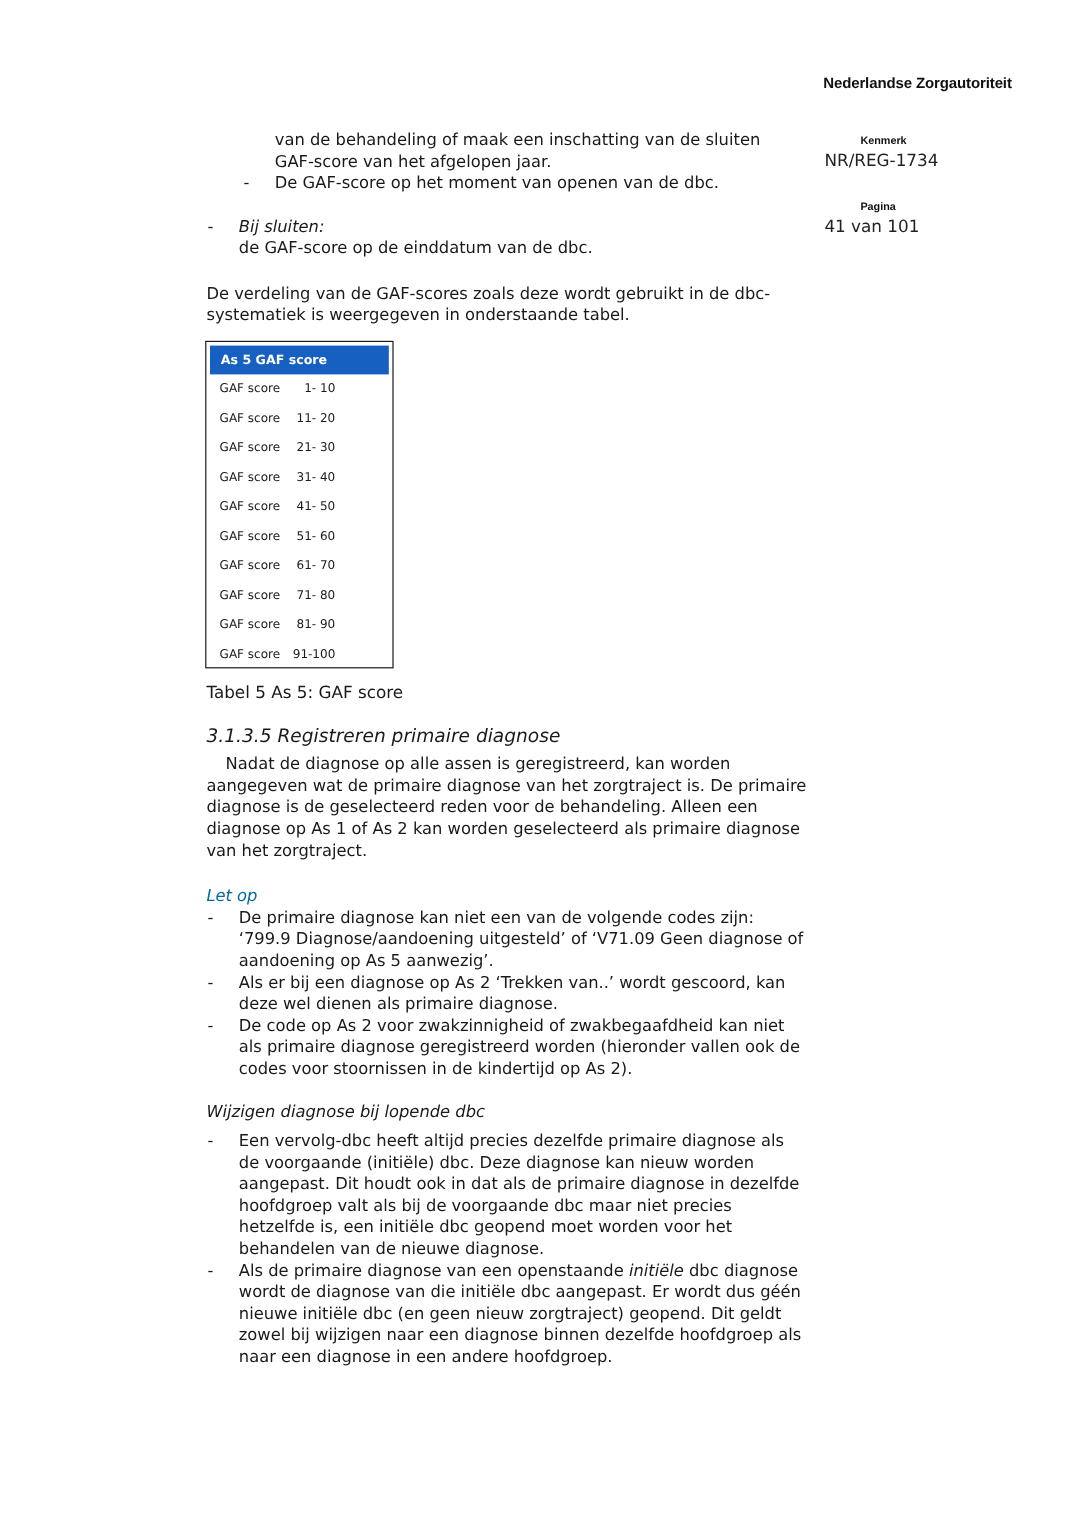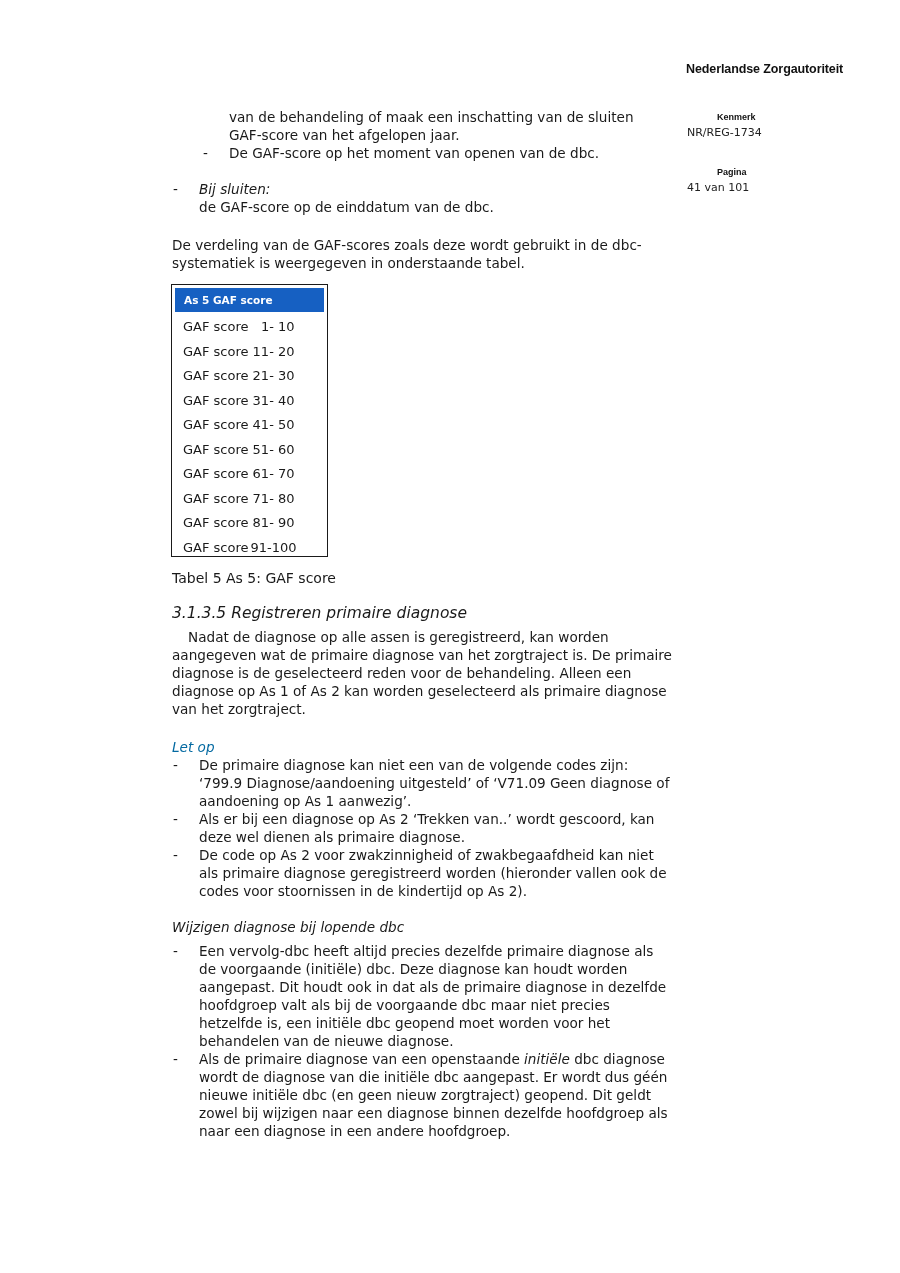--- a/index.html
+++ b/index.html
@@ -2,31 +2,31 @@
 <html><head>
 <meta charset="utf-8">
 <style>
   html, body { margin: 0; padding: 0; background: #ffffff; }
   body { width: 900px; height: 1273px; position: relative; overflow: hidden;
          font-family: "DejaVu Sans", sans-serif; color: #1a1a1a; }
   .org { position: absolute; left: 686px; top: 62px; font-family: "Liberation Sans", sans-serif;
          font-size: 12.5px; font-weight: bold; color: #111; letter-spacing: -0.1px; }
   .meta-label { position: absolute; left: 717px; font-family: Liberation Sans, sans-serif;
          font-size: 9px; font-weight: bold; color: #111; }
-  .meta-value { position: absolute; left: 687px; font-size: 11px; color: #222; }
+  .meta-value { position: absolute; left: 687px; font-size: 14px; color: #222; }
   .p { position: absolute; font-size: 13.6px; line-height: 18px; color: #1a1a1a; white-space: nowrap; }
   .dash { position: absolute; font-size: 13.6px; line-height: 18px; }
   .it { font-style: italic; }
   .grey { color: #0369a1; }
   .heading { position: absolute; left: 172px; top: 604px; font-size: 15.5px; font-style: italic; color: #1a1a1a; }
   .table { position: absolute; left: 171px; top: 284px; width: 157px; height: 273px;
            border: 1.5px solid #1a1a1a; box-sizing: border-box; background: #fff; }
   .thead { position: absolute; left: 3px; top: 3px; right: 3px; height: 24px; background: #1660c2;
            color: #fff; font-size: 10.5px; font-weight: bold; line-height: 24px; padding-left: 9px; }
-  .trow { position: absolute; left: 11px; font-size: 13px; color: #1a1a1a; white-space: nowrap; }
+  .trow { position: absolute; left: 11px; font-size: 10px; color: #1a1a1a; white-space: nowrap; }
   .trow .rng { display: inline-block; width: 44px; text-align: right; margin-left: 2px; }
   .caption { position: absolute; left: 172px; top: 570px; font-size: 14px; color: #1a1a1a; }
 </style>
 </head>
 <body>
 
 <div class="org">Nederlandse Zorgautoriteit</div>
 <div class="meta-label" style="top:112px">Kenmerk</div>
 <div class="meta-value" style="top:126px">NR/REG-1734</div>
 <div class="meta-label" style="top:167px">Pagina</div>
@@ -64,36 +64,36 @@
 <div class="p" style="left:172px;top:646px">aangegeven wat de primaire diagnose van het zorgtraject is. De primaire</div>
 <div class="p" style="left:172px;top:664px">diagnose is de geselecteerd reden voor de behandeling. Alleen een</div>
 <div class="p" style="left:172px;top:682px">diagnose op As 1 of As 2 kan worden geselecteerd als primaire diagnose</div>
 <div class="p" style="left:172px;top:700px">van het zorgtraject.</div>
 
 <div class="p it grey" style="left:172px;top:738px">Let op</div>
 
 <div class="dash" style="left:173px;top:756px">-</div>
 <div class="p" style="left:199px;top:756px">De primaire diagnose kan niet een van de volgende codes zijn:</div>
 <div class="p" style="left:199px;top:774px">‘799.9 Diagnose/aandoening uitgesteld’ of ‘V71.09 Geen diagnose of</div>
-<div class="p" style="left:199px;top:792px">aandoening op As 1 aanwezig’.</div>
+<div class="p" style="left:199px;top:792px">aandoening op As 5 aanwezig’.</div>
 
 <div class="dash" style="left:173px;top:810px">-</div>
 <div class="p" style="left:199px;top:810px">Als er bij een diagnose op As 2 ‘Trekken van..’ wordt gescoord, kan</div>
 <div class="p" style="left:199px;top:828px">deze wel dienen als primaire diagnose.</div>
 
 <div class="dash" style="left:173px;top:846px">-</div>
 <div class="p" style="left:199px;top:846px">De code op As 2 voor zwakzinnigheid of zwakbegaafdheid kan niet</div>
 <div class="p" style="left:199px;top:864px">als primaire diagnose geregistreerd worden (hieronder vallen ook de</div>
 <div class="p" style="left:199px;top:882px">codes voor stoornissen in de kindertijd op As 2).</div>
 
 <div class="p it" style="left:172px;top:918px">Wijzigen diagnose bij lopende dbc</div>
 
 <div class="dash" style="left:173px;top:942px">-</div>
 <div class="p" style="left:199px;top:942px">Een vervolg-dbc heeft altijd precies dezelfde primaire diagnose als</div>
-<div class="p" style="left:199px;top:960px">de voorgaande (initiële) dbc. Deze diagnose kan houdt worden</div>
+<div class="p" style="left:199px;top:960px">de voorgaande (initiële) dbc. Deze diagnose kan nieuw worden</div>
 <div class="p" style="left:199px;top:978px">aangepast. Dit houdt ook in dat als de primaire diagnose in dezelfde</div>
 <div class="p" style="left:199px;top:996px">hoofdgroep valt als bij de voorgaande dbc maar niet precies</div>
 <div class="p" style="left:199px;top:1014px">hetzelfde is, een initiële dbc geopend moet worden voor het</div>
 <div class="p" style="left:199px;top:1032px">behandelen van de nieuwe diagnose.</div>
 
 <div class="dash" style="left:173px;top:1050px">-</div>
 <div class="p" style="left:199px;top:1050px"><span>Als de primaire diagnose van een openstaande </span><span class="it">initiële</span><span> dbc diagnose</span></div>
 <div class="p" style="left:199px;top:1068px">wordt de diagnose van die initiële dbc aangepast. Er wordt dus géén</div>
 <div class="p" style="left:199px;top:1086px">nieuwe initiële dbc (en geen nieuw zorgtraject) geopend. Dit geldt</div>
 <div class="p" style="left:199px;top:1104px">zowel bij wijzigen naar een diagnose binnen dezelfde hoofdgroep als</div>

